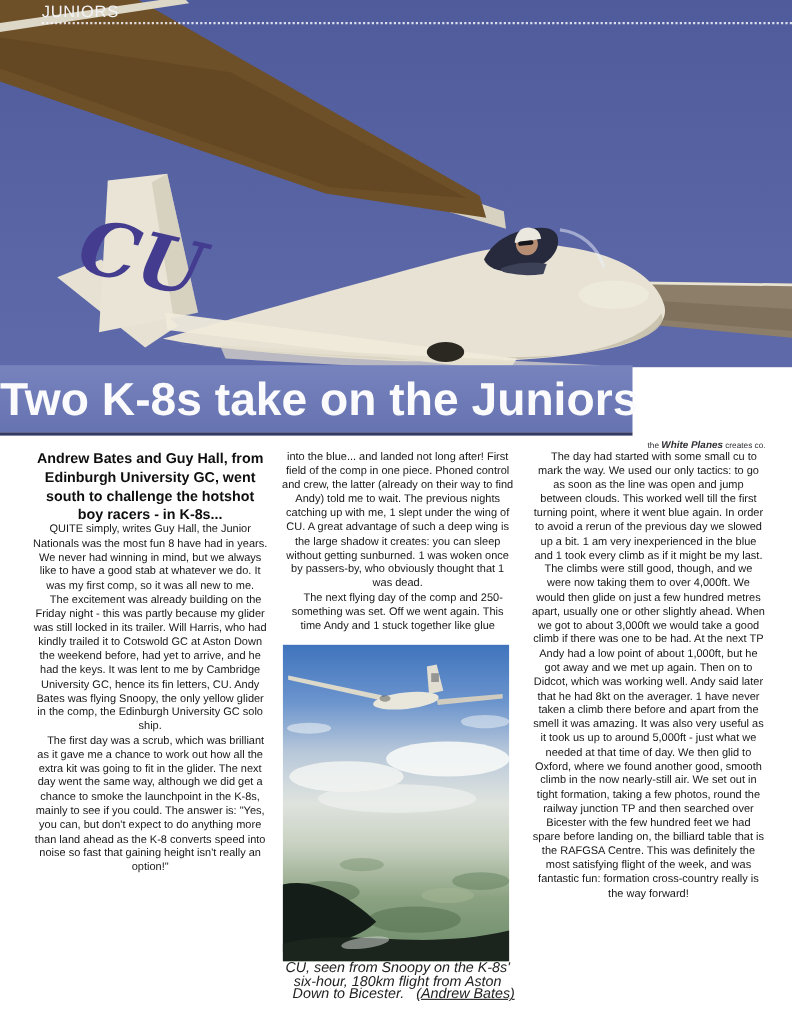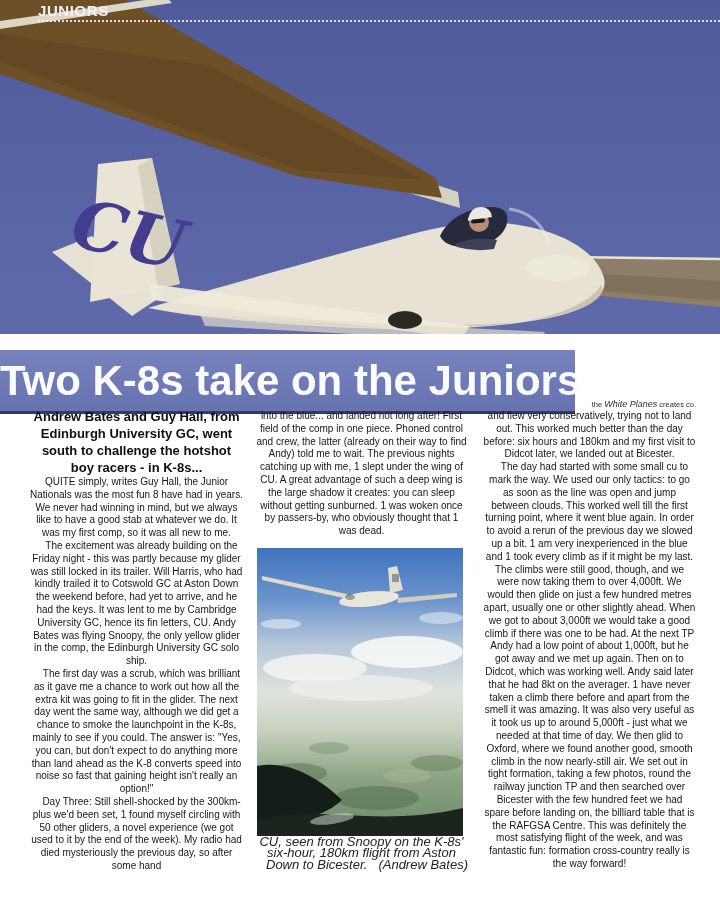--- a/index.html
+++ b/index.html
@@ -6,62 +6,62 @@
   body{
     width:720px;height:920px;position:relative;overflow:hidden;
     background:#ffffff;font-family:"Liberation Sans",sans-serif;
     -webkit-font-smoothing:antialiased;
   }
   
   .hero{position:absolute;left:0;top:0;width:720px;height:334px;}
   .hero svg{display:block;}
   .section-label{
     position:absolute;left:38px;top:2px;
-    color:#f2f2f5;font-weight:bold;font-size:15px;letter-spacing:.6px;
+    color:#f2f2f5;font-weight:normal;font-size:15px;letter-spacing:.6px;
   }
   .dotted-rule{
     position:absolute;left:38px;right:0;top:20px;height:0;
     border-top:2px dotted rgba(245,245,250,.85);
   }
   
   .band{
-    position:absolute;left:0;top:350px;width:575px;height:61px;
+    position:absolute;left:0;top:332px;width:575px;height:61px;
     background:linear-gradient(#7683bd,#6673b1);
     border-bottom:3px solid #343a66;
   }
   .headline{
     width:100%;text-align:center;color:#fbfbfd;font-weight:bold;
     font-size:42px;line-height:61px;white-space:nowrap;
   }
   
   .credit{
     position:absolute;top:399px;right:24px;font-size:7.5px;color:#2d2d33;
   }
-  .credit .c-name{font-weight:normal;font-style:italic;font-size:9px;}
+  .credit .c-name{font-weight:bold;font-style:italic;font-size:9px;}
   
   .col{
     position:absolute;width:213px;top:410px;bottom:0;overflow:hidden;
     font-size:10px;line-height:12.8px;color:#161616;
   }
   .col-left{left:30px;top:408px;}
   .col-middle{left:255px;}
   .col-right{left:483px;}
   .col p{margin:0;text-indent:10px;text-align:center;}
   .col p.cont{text-indent:0;}
   .standfirst{
     font-size:13px;font-weight:bold;line-height:17px;
     margin:0 0 16px 0;text-indent:0 !important;color:#0e0e0e;
   }
   
   .inset{margin:10px 0 0 2px;width:206px;height:288px;}
   .inset svg{display:block;}
   .caption{
     margin-top:4px;font-style:italic;font-size:13px;line-height:11.5px;color:#222;
   }
-  .caption .cap-credit{float:right;}
+  .caption .cap-credit{float:right;text-decoration:underline;}
 </style>
 </head>
 <body>
 
 <div class="hero">
   <svg width="720" height="334" viewBox="0 0 720 334">
     <defs>
       <linearGradient id="sky" x1="0" y1="0" x2="0" y2="1">
         <stop offset="0" stop-color="#505b9c"></stop>
         <stop offset="1" stop-color="#5f6aab"></stop>
@@ -108,25 +108,25 @@
   <div class="headline">Two K-8s take on the Juniors</div>
 </div>
 
 <div class="credit"><span>the </span><span class="c-name">White Planes</span><span> creates co.</span></div>
 
 <div class="col col-left">
   <p class="standfirst">Andrew Bates and Guy Hall, from Edinburgh University GC, went south to challenge the hotshot boy racers - in K-8s...</p>
   <p class="cont">QUITE simply, writes Guy Hall, the Junior Nationals was the most fun 8 have had in years. We never had winning in mind, but we always like to have a good stab at whatever we do. It was my first comp, so it was all new to me.</p>
   <p>The excitement was already building on the Friday night - this was partly because my glider was still locked in its trailer. Will Harris, who had kindly trailed it to Cotswold GC at Aston Down the weekend before, had yet to arrive, and he had the keys. It was lent to me by Cambridge University GC, hence its fin letters, CU. Andy Bates was flying Snoopy, the only yellow glider in the comp, the Edinburgh University GC solo ship.</p>
   <p>The first day was a scrub, which was brilliant as it gave me a chance to work out how all the extra kit was going to fit in the glider. The next day went the same way, although we did get a chance to smoke the launchpoint in the K-8s, mainly to see if you could. The answer is: "Yes, you can, but don't expect to do anything more than land ahead as the K-8 converts speed into noise so fast that gaining height isn't really an option!"</p>
-  <p>Day Three: Still shell-shocked by the 300km-plus we'd been set, 1 found myself circling with 50 other gliders, a novel experience (we got used to it by the end of the week). My radio had died mysteriously the previous day, so after some hand</p>
 </div>
 
 <div class="col col-middle">
   <p class="cont">into the blue... and landed not long after! First field of the comp in one piece. Phoned control and crew, the latter (already on their way to find Andy) told me to wait. The previous nights catching up with me, 1 slept under the wing of CU. A great advantage of such a deep wing is the large shadow it creates: you can sleep without getting sunburned. 1 was woken once by passers-by, who obviously thought that 1 was dead.</p>
+  <p>The next flying day of the comp and 250-something was set. Off we went again. This time Andy and 1 stuck together like glue</p>
 
   <div class="inset">
     <svg width="206" height="288" viewBox="0 0 206 288">
       <defs>
         <linearGradient id="isky" x1="0" y1="0" x2="0" y2="1">
           <stop offset="0" stop-color="#3f74bd"></stop>
           <stop offset="0.18" stop-color="#6b94cd"></stop>
           <stop offset="0.34" stop-color="#b8c8da"></stop>
           <stop offset="0.5" stop-color="#dfe3de"></stop>
           <stop offset="0.63" stop-color="#c9d2c2"></stop>
@@ -158,15 +158,14 @@
       <path d="M0,218 C30,212 60,228 85,252 C60,275 30,270 0,280 Z" fill="#141d17"></path>
       <path d="M0,272 C60,256 120,280 206,260 L206,288 L0,288 Z" fill="#1b241d"></path>
       <ellipse cx="75" cy="271" rx="22" ry="5" fill="#cdd3cd" opacity="0.55" transform="rotate(-8 75 271)"></ellipse>
     </svg>
   </div>
 
   <p class="caption cont"><span>CU, seen from Snoopy on the K-8s' six-hour, 180km flight from Aston Down to Bicester.</span> <span class="cap-credit">(Andrew Bates)</span></p>
 </div>
 
 <div class="col col-right">
-  <p class="cont">and flew very conservatively, trying not to land out. This worked much better than the day before: six hours and 180km and my first visit to Didcot later, we landed out at Bicester.</p>
   <p>The day had started with some small cu to mark the way. We used our only tactics: to go as soon as the line was open and jump between clouds. This worked well till the first turning point, where it went blue again. In order to avoid a rerun of the previous day we slowed up a bit. 1 am very inexperienced in the blue and 1 took every climb as if it might be my last. The climbs were still good, though, and we were now taking them to over 4,000ft. We would then glide on just a few hundred metres apart, usually one or other slightly ahead. When we got to about 3,000ft we would take a good climb if there was one to be had. At the next TP Andy had a low point of about 1,000ft, but he got away and we met up again. Then on to Didcot, which was working well. Andy said later that he had 8kt on the averager. 1 have never taken a climb there before and apart from the smell it was amazing. It was also very useful as it took us up to around 5,000ft - just what we needed at that time of day. We then glid to Oxford, where we found another good, smooth climb in the now nearly-still air. We set out in tight formation, taking a few photos, round the railway junction TP and then searched over Bicester with the few hundred feet we had spare before landing on, the billiard table that is the RAFGSA Centre. This was definitely the most satisfying flight of the week, and was fantastic fun: formation cross-country really is the way forward!</p>
 </div>
 
 </body></html>

